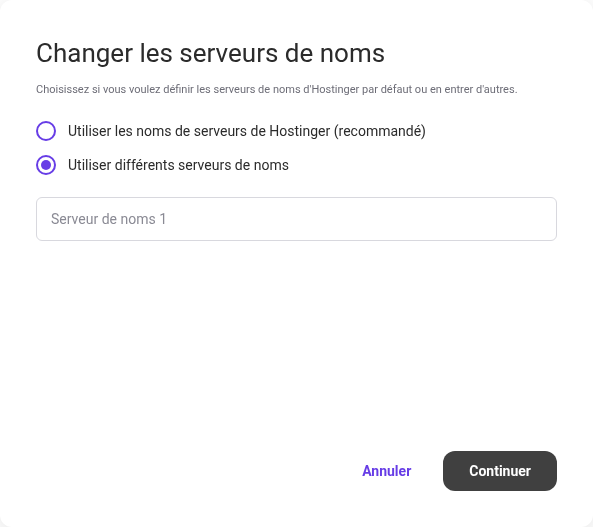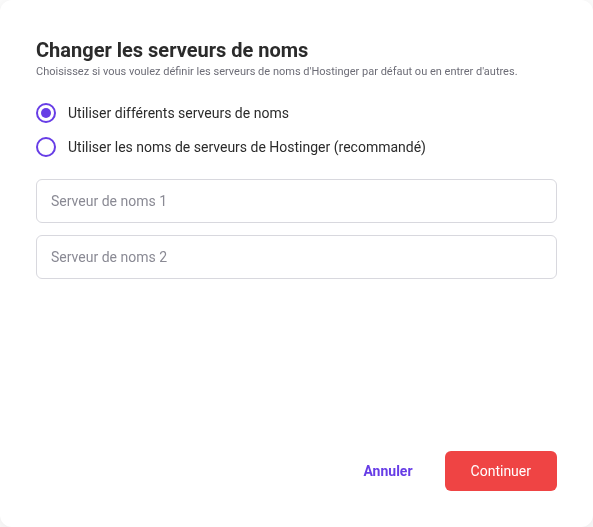--- a/index.html
+++ b/index.html
@@ -18,24 +18,24 @@
       background: #fff;
       border-radius: 12px;
       box-shadow: 0 4px 24px rgba(0,0,0,0.12);
       width: 593px;
       height: 527px;
       padding: 38px 36px 36px 36px;
       display: flex;
       flex-direction: column;
     }
     .title {
-      font-size: 20px;
-      font-weight: 700;
+      font-size: 26px;
+      font-weight: 400;
       color: #2b2b2b;
-      margin-bottom: 2px;
+      margin-bottom: 14px;
     }
     .description {
       font-size: 11px;
       color: #6d6d77;
       line-height: 1.5;
       margin-bottom: 22px;
     }
     .radio-group {
       display: flex;
       flex-direction: column;
@@ -101,51 +101,50 @@
       border: none;
       color: #673de6;
       font-weight: 700;
       font-size: 14px;
       cursor: pointer;
       padding: 8px 4px;
       font-family: inherit;
       margin-left: 40px;
     }
     .btn-primary {
-      background: #ef4444;
+      background: #404040;
       border: none;
       color: #fff;
-      font-weight: 400;
+      font-weight: 700;
       font-size: 14px;
       padding: 12px 26px;
-      border-radius: 6px;
+      border-radius: 12px;
       cursor: pointer;
       font-family: inherit;
     }
   </style>
 </head>
 <body>
 
 <div class="modal">
   <h2 class="title">Changer les serveurs de noms</h2>
   <p class="description">Choisissez si vous voulez définir les serveurs de noms d'Hostinger par défaut ou en entrer d'autres.</p>
 
   <div class="radio-group">
     <div class="radio-option">
+      <span class="radio-circle"></span>
+      <span class="radio-label">Utiliser les noms de serveurs de Hostinger (recommandé)</span>
+    </div>
+    <div class="radio-option">
       <span class="radio-circle selected"></span>
       <span class="radio-label">Utiliser différents serveurs de noms</span>
-    </div>
-    <div class="radio-option">
-      <span class="radio-circle"></span>
-      <span class="radio-label">Utiliser les noms de serveurs de Hostinger (recommandé)</span>
     </div>
   </div>
 
   <div class="inputs">
     <input type="text" class="text-input" placeholder="Serveur de noms 1" style="">
-    <input type="text" class="text-input" placeholder="Serveur de noms 2" style="">
   </div>
 
   <div class="footer">
     <button class="btn-cancel">Annuler</button>
     <button class="btn-primary">Continuer</button>
   </div>
 </div>
 
 </body></html>

